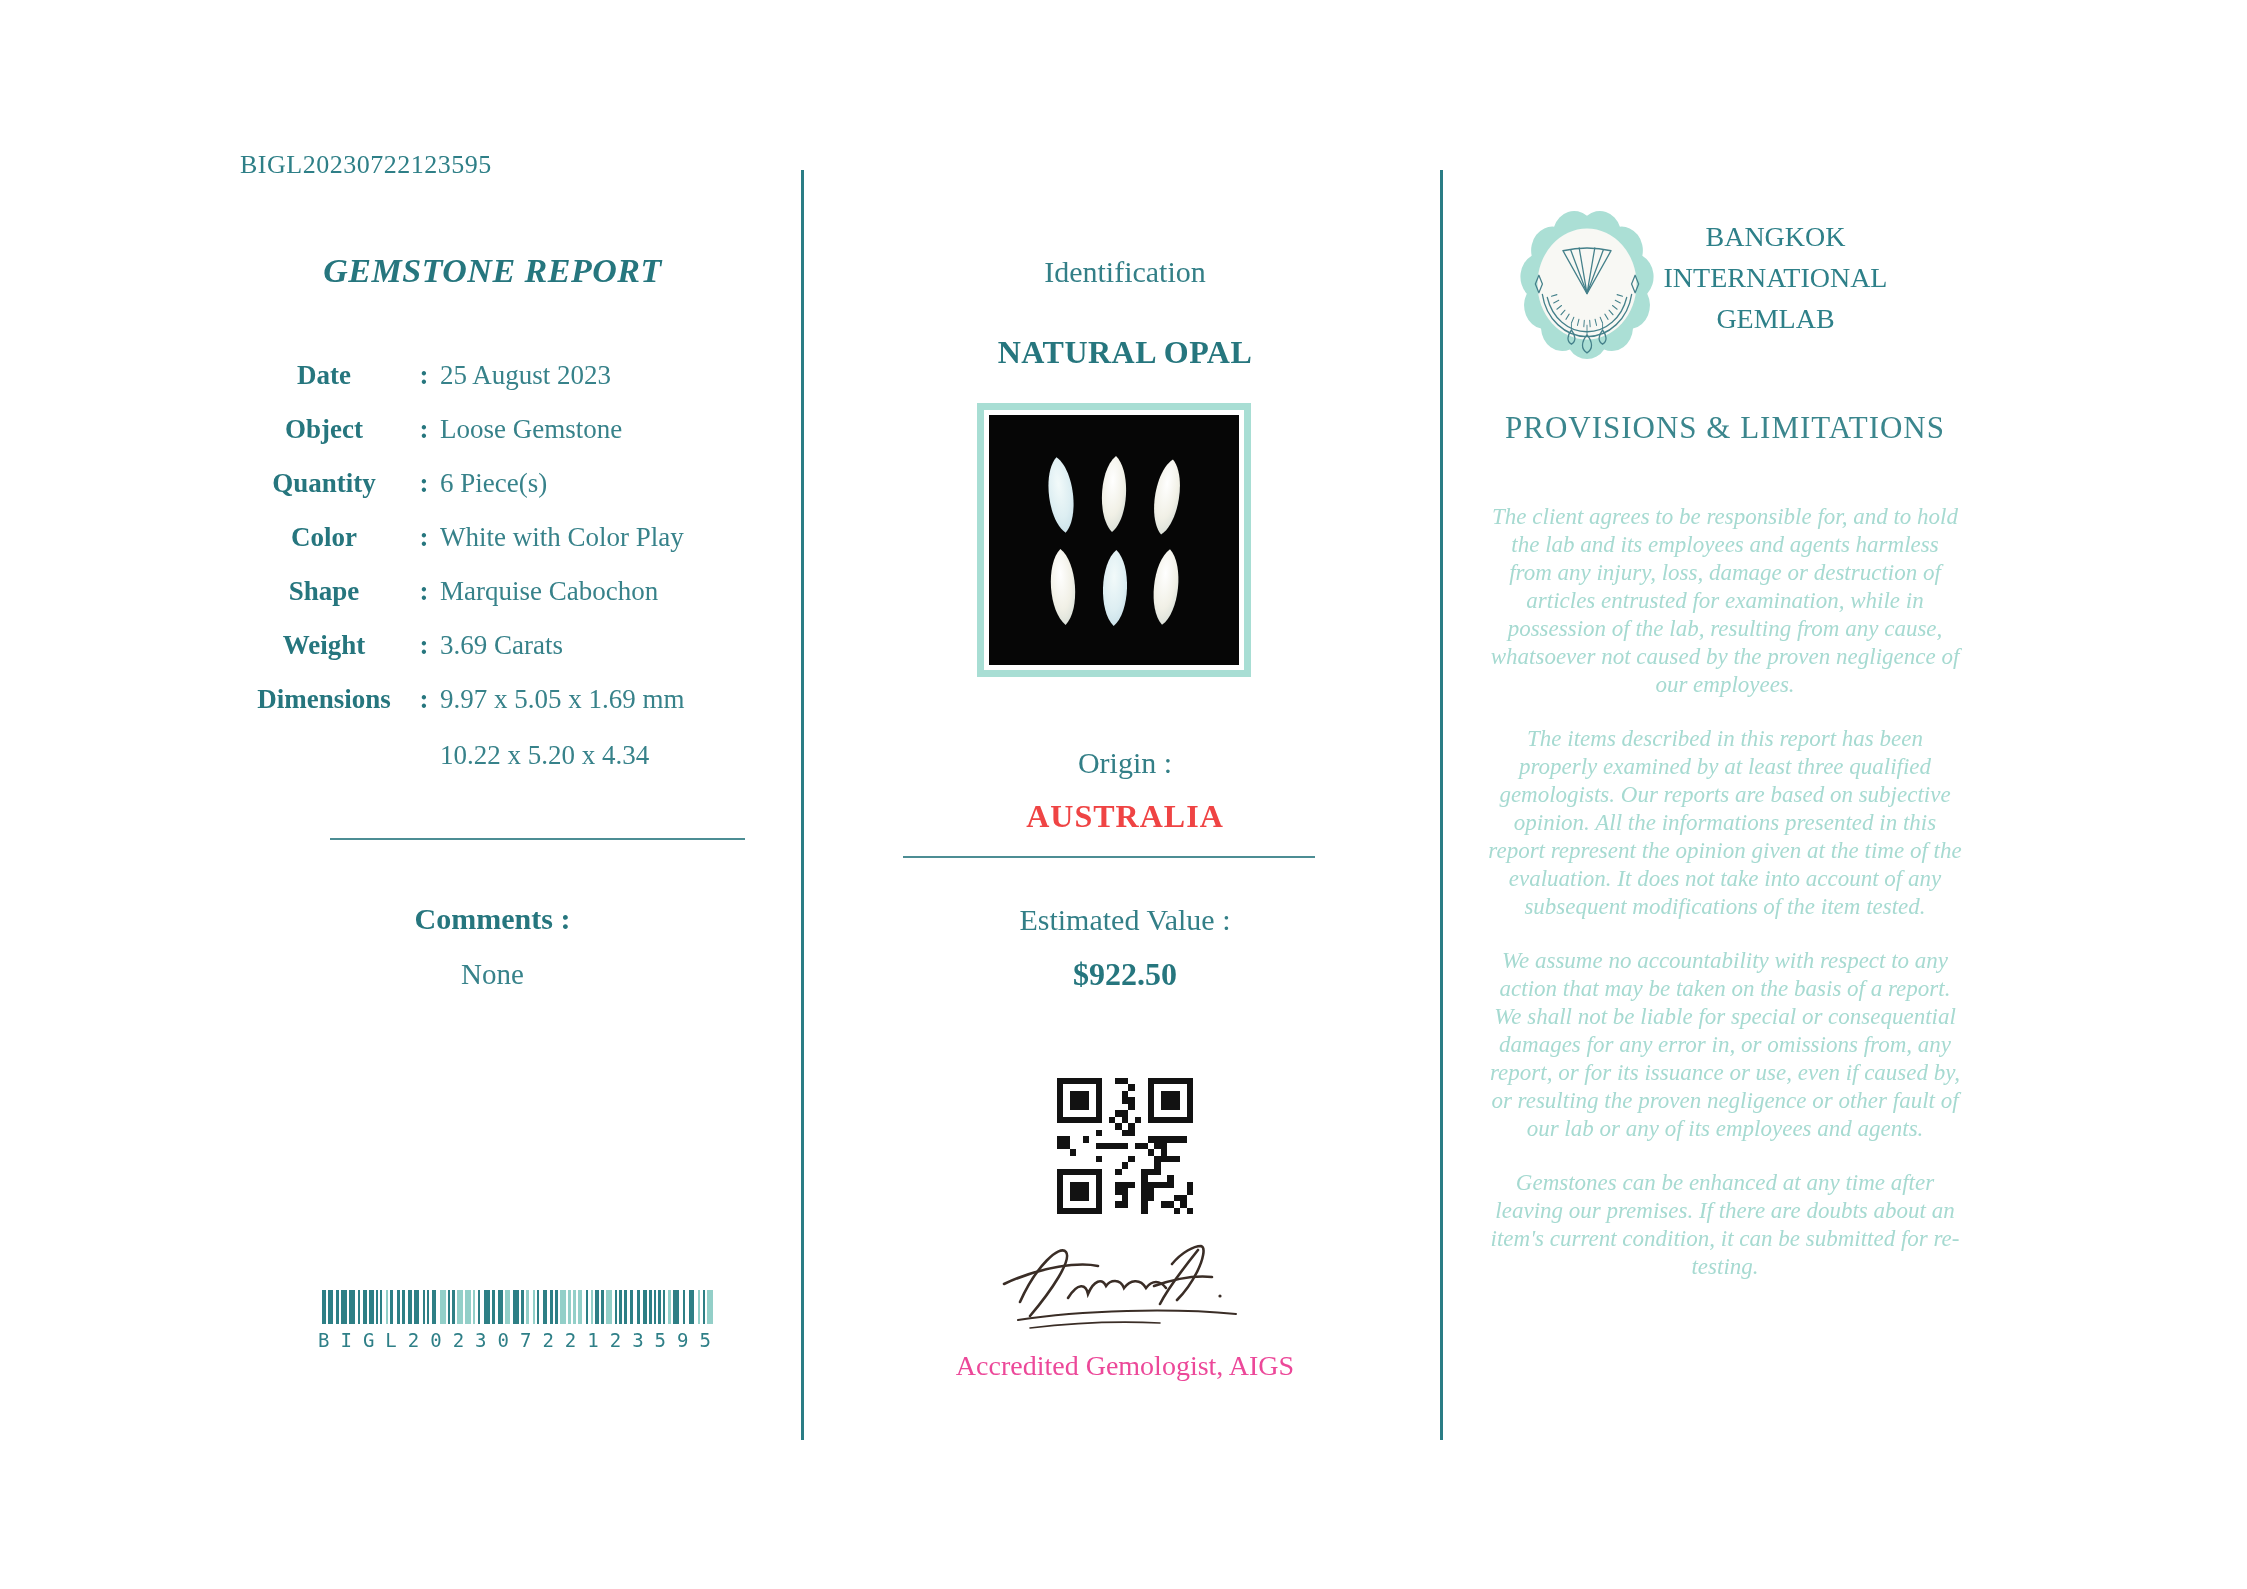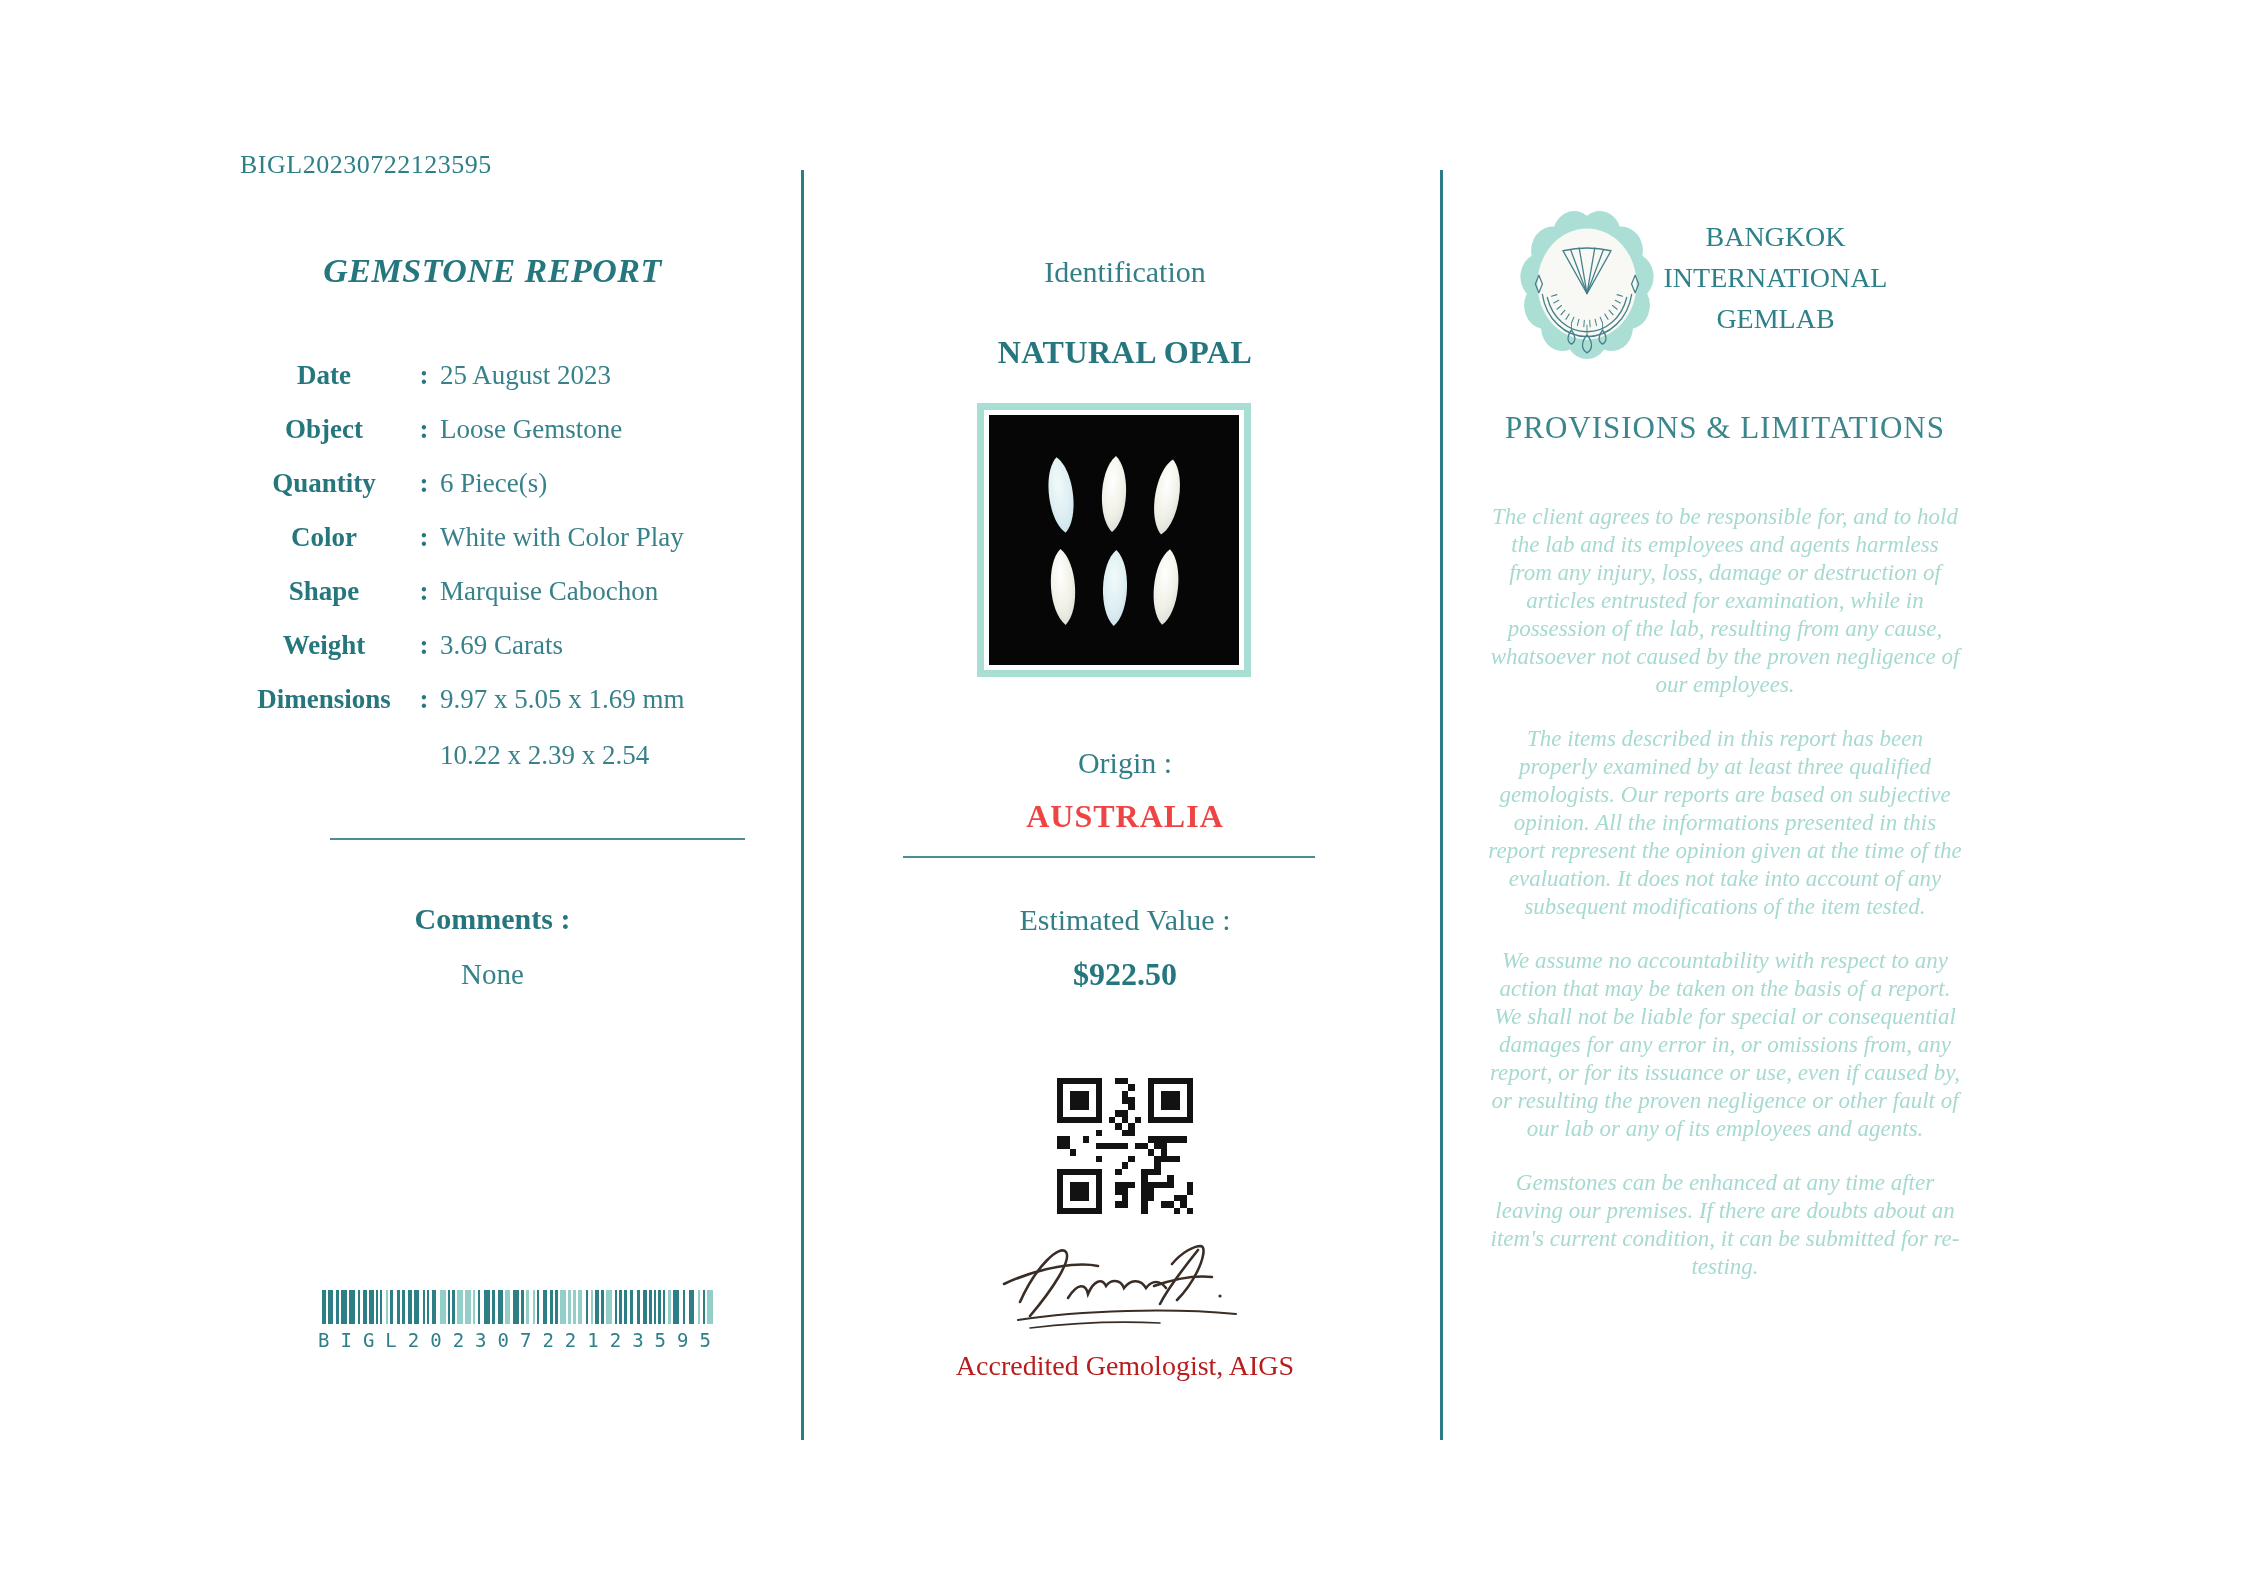--- a/index.html
+++ b/index.html
@@ -36,21 +36,21 @@
   .ident-label{left:880px;top:255px;width:490px;font-size:30px;color:#337f87;}
   .species{left:880px;top:334px;width:490px;font-size:32px;font-weight:bold;color:#26767e;letter-spacing:.5px;}
   .photo{left:984px;top:410px;width:250px;height:250px;background:#060606;border:5px solid #ffffff;outline:7px solid #a8ded4;}
   .origin-label{left:880px;top:746px;width:490px;font-size:30px;color:#337f87;}
   .origin-value{left:880px;top:798px;width:490px;font-size:32px;font-weight:bold;color:#ef4444;letter-spacing:1px;}
   .hr-mid{left:903px;top:856px;width:412px;}
   .est-label{left:880px;top:903px;width:490px;font-size:30px;color:#337f87;}
   .est-value{left:880px;top:956px;width:490px;font-size:32px;font-weight:bold;color:#26767e;}
   .qr{left:1057px;top:1078px;width:136px;height:136px;}
   .signature{left:1000px;top:1236px;width:250px;height:116px;}
-  .gemologist{left:880px;top:1350px;width:490px;font-size:28px;color:#b91c1c;}
+  .gemologist{left:880px;top:1350px;width:490px;font-size:28px;color:#ec4899;}
 
   
   .logo{left:1512px;top:200px;width:150px;height:168px;}
   .lab-name{left:1623px;top:216px;width:305px;font-size:28px;line-height:41px;color:#2e8089;}
   .prov-title{left:1495px;top:410px;width:460px;font-size:31px;color:#3b868d;letter-spacing:1px;}
   .prov-paras{left:1488px;top:503px;width:474px;}
   .prov-paras p{
     margin:0 0 26px 0;font-size:23px;line-height:28px;font-style:italic;
     color:#a6dad1;text-align:center;
   }
@@ -91,21 +91,21 @@
     <span class="field-label">Weight</span>
     <span class="field-colon">:</span>
     <span class="field-value">3.69 Carats</span>
   </div>
   <div class="field-row">
     <span class="field-label">Dimensions</span>
     <span class="field-colon">:</span>
     <span class="field-value">9.97 x 5.05 x 1.69 mm</span>
   </div>
 </div>
-<div class="abs dim2">10.22 x 2.39 x 2.54</div>
+<div class="abs dim2">10.22 x 5.20 x 4.34</div>
 
 <div class="abs hr hr-left"></div>
 
 <div class="abs comments-label center">Comments :</div>
 <div class="abs comments-value center">None</div>
 
 <div class="abs barcode-wrap">
   <svg id="barcode-svg" width="392" height="34" viewBox="0 0 392 34" shape-rendering="crispEdges">
       <rect x="0" y="0" width="4" height="34" fill="#2e7f85"></rect>
       <rect x="6" y="0" width="5" height="34" fill="#2e7f85"></rect>

